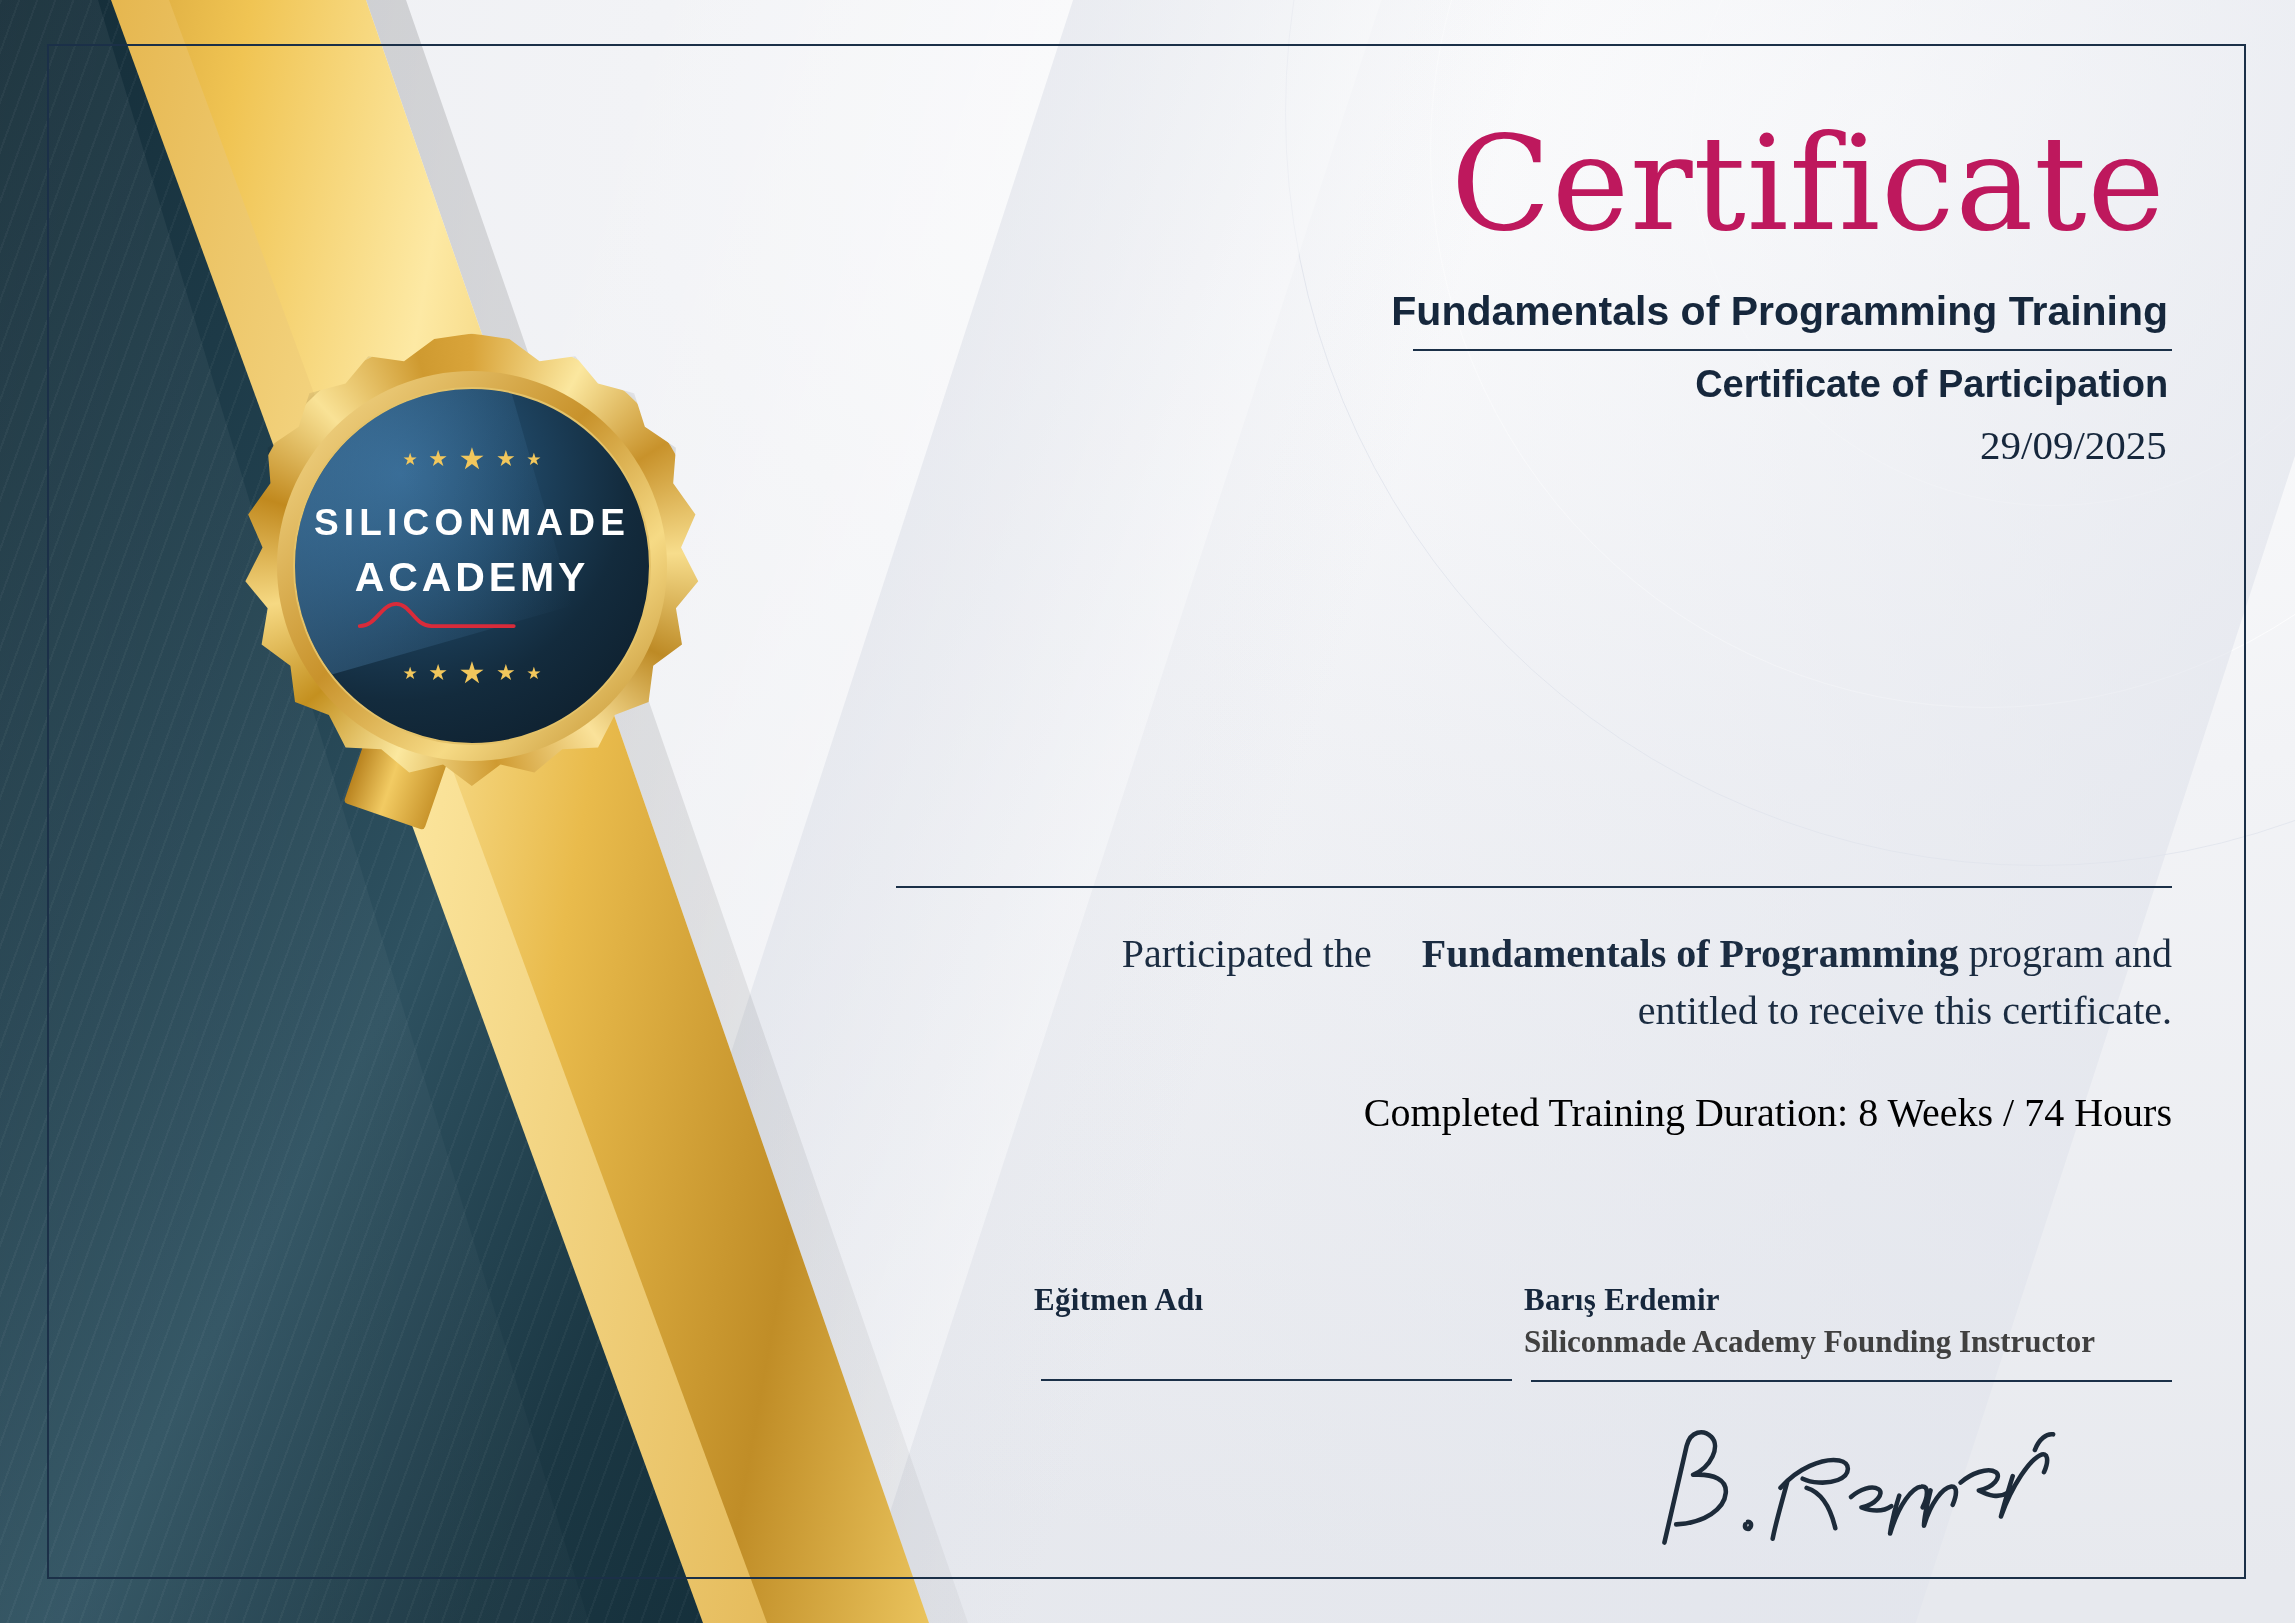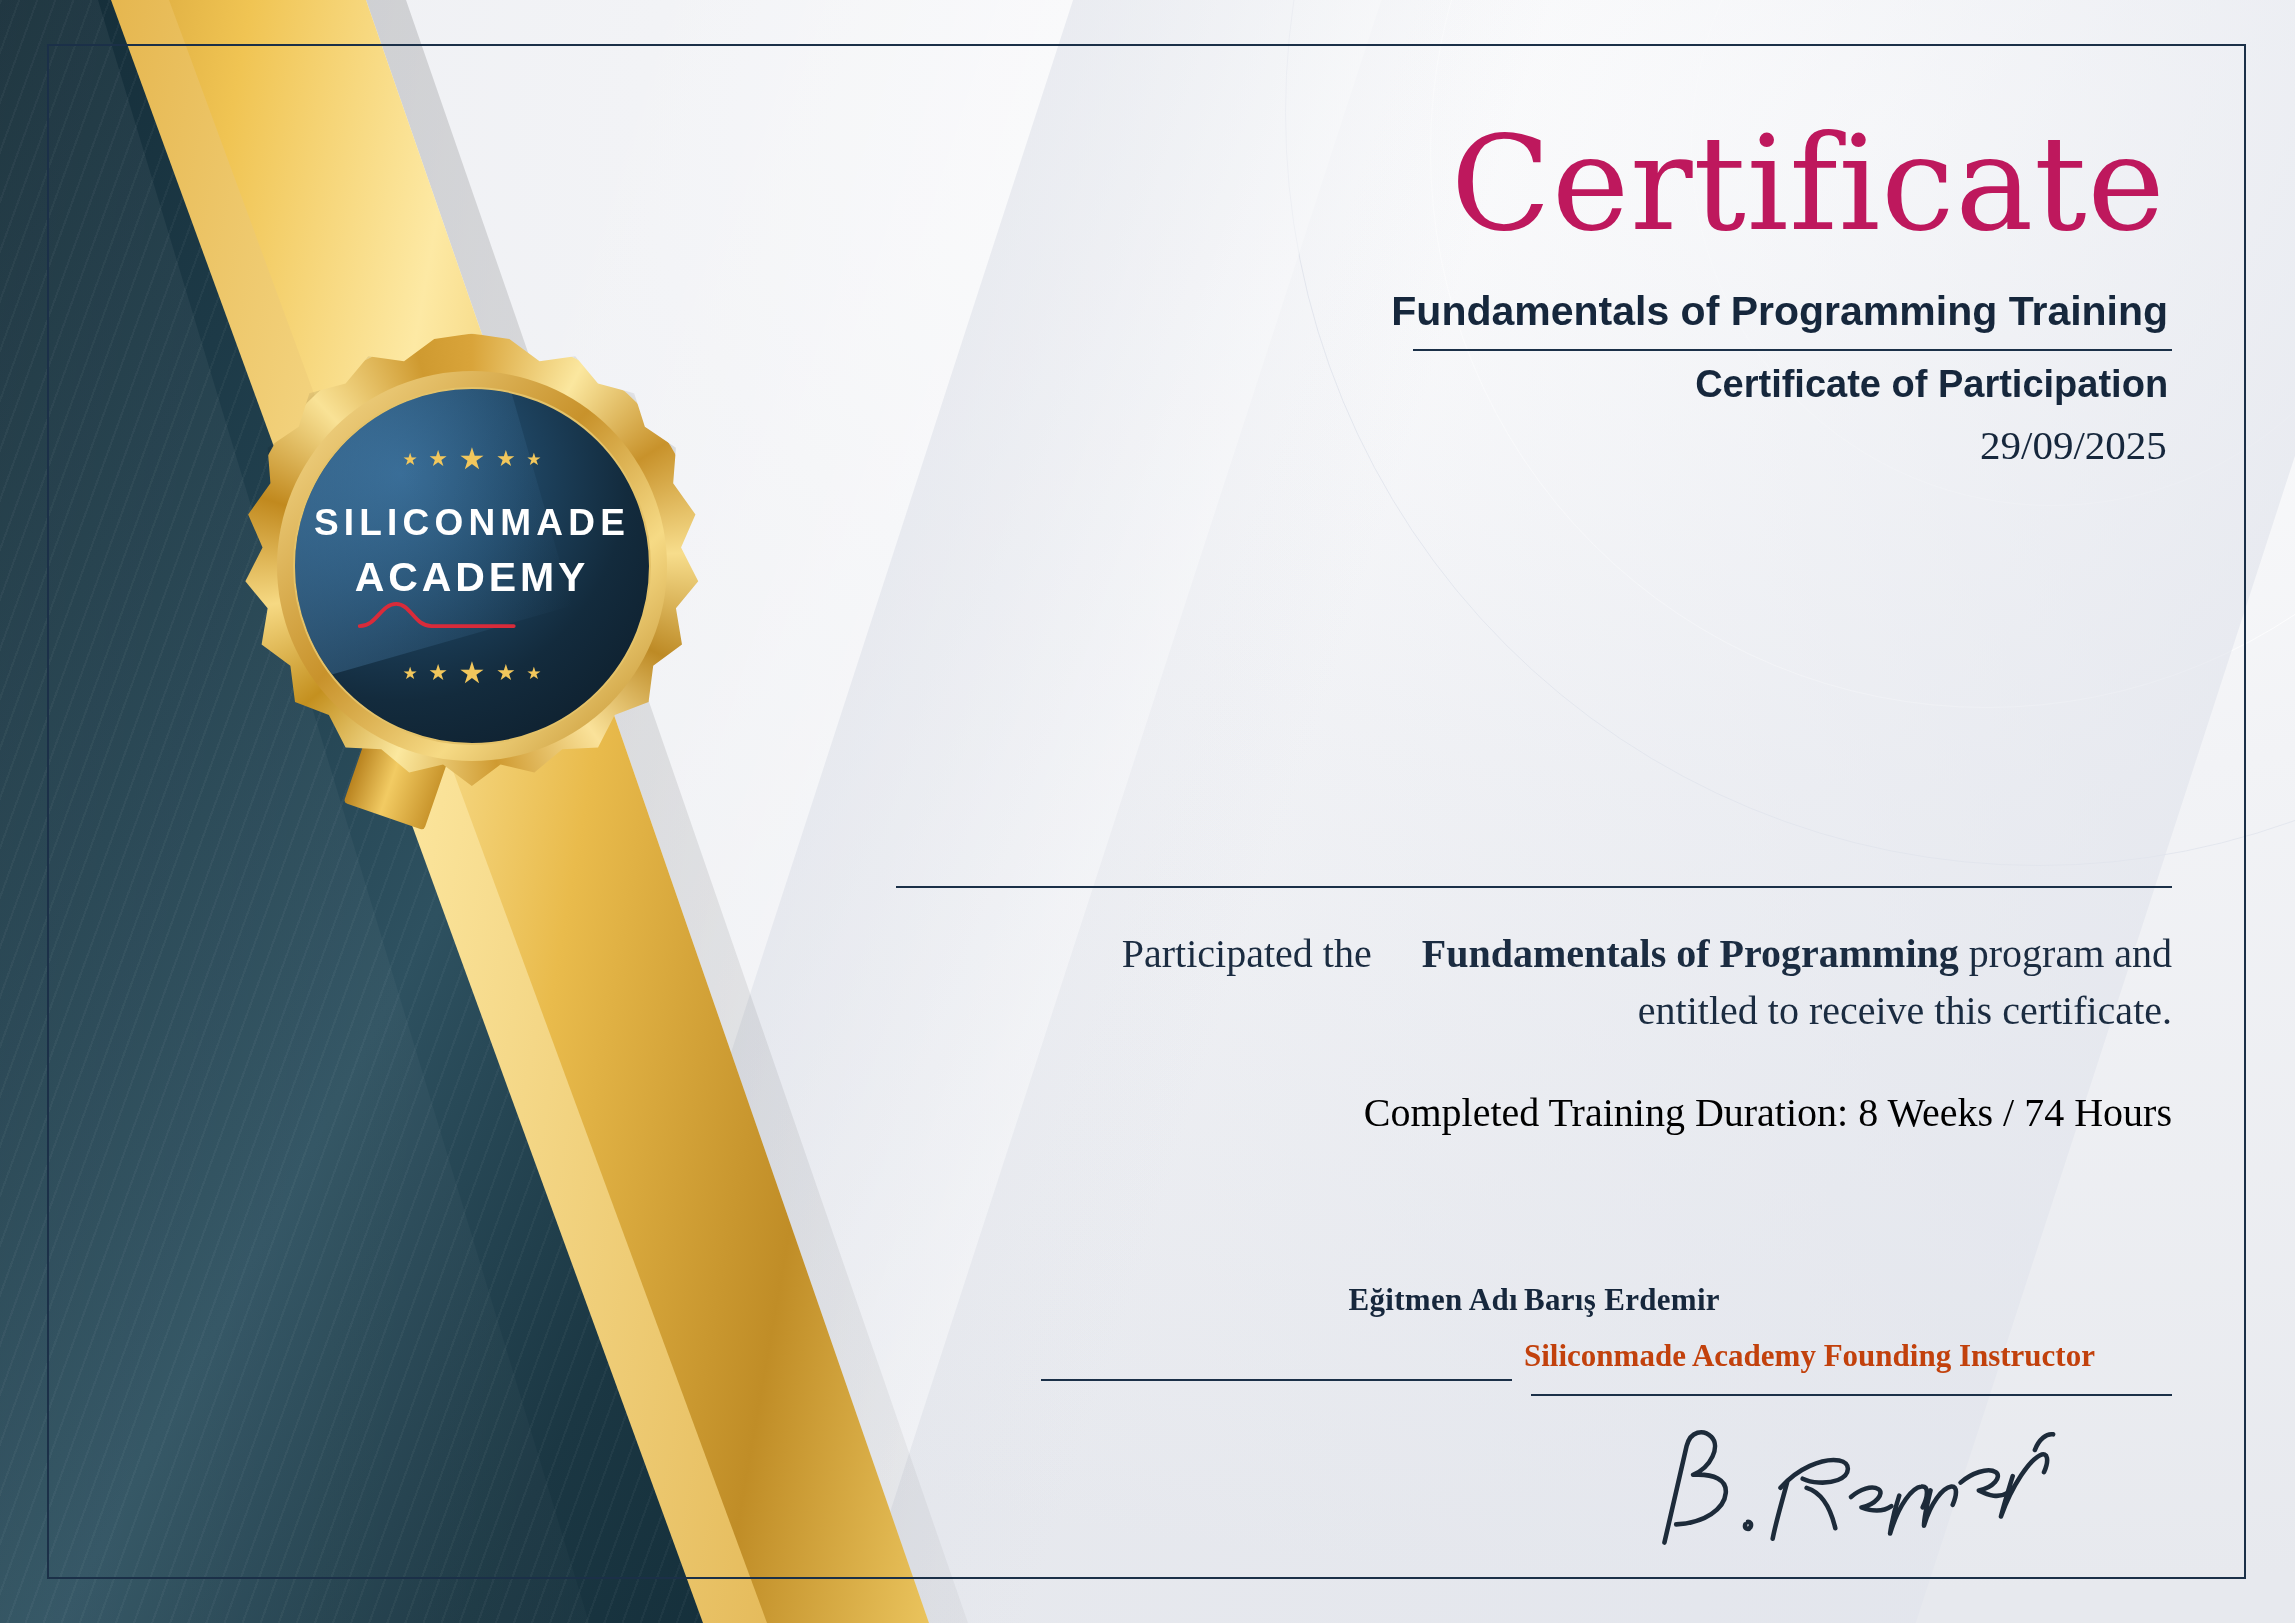--- a/index.html
+++ b/index.html
@@ -283,41 +283,41 @@
     font-size: 40px;
     color: #000000;
     padding-right: 5.2px;
   }
 
   
   .sig-left {
     position: absolute;
     left: 1034px; top: 1282px;
     width: 484px;
-    text-align: right;
+    text-align: left;
   }
   .sig-right {
     position: absolute;
     left: 1524px; top: 1282px;
     width: 654px;
     text-align: left;
   }
   .sig-name {
     font-family: "Liberation Serif", serif;
     font-weight: 700;
     font-size: 31px;
     color: #16273c;
     letter-spacing: 0.3px;
   }
   .sig-role {
-    margin-top: 20px;
+    margin-top: 6px;
     font-family: "Liberation Serif", serif;
     font-weight: 700;
     font-size: 31px;
-    color: #c2410c;
+    color: #404040;
   }
   .sig-line {
     margin-top: 19.6px;
     height: 2px;
     background: #1b3048;
   }
   .sig-left .sig-line { width: 471px; margin-left: 6.5px; }
   .sig-right .sig-line { width: 641px; margin-left: 6.5px; }
   .sig-scrawl {
     position: absolute;

